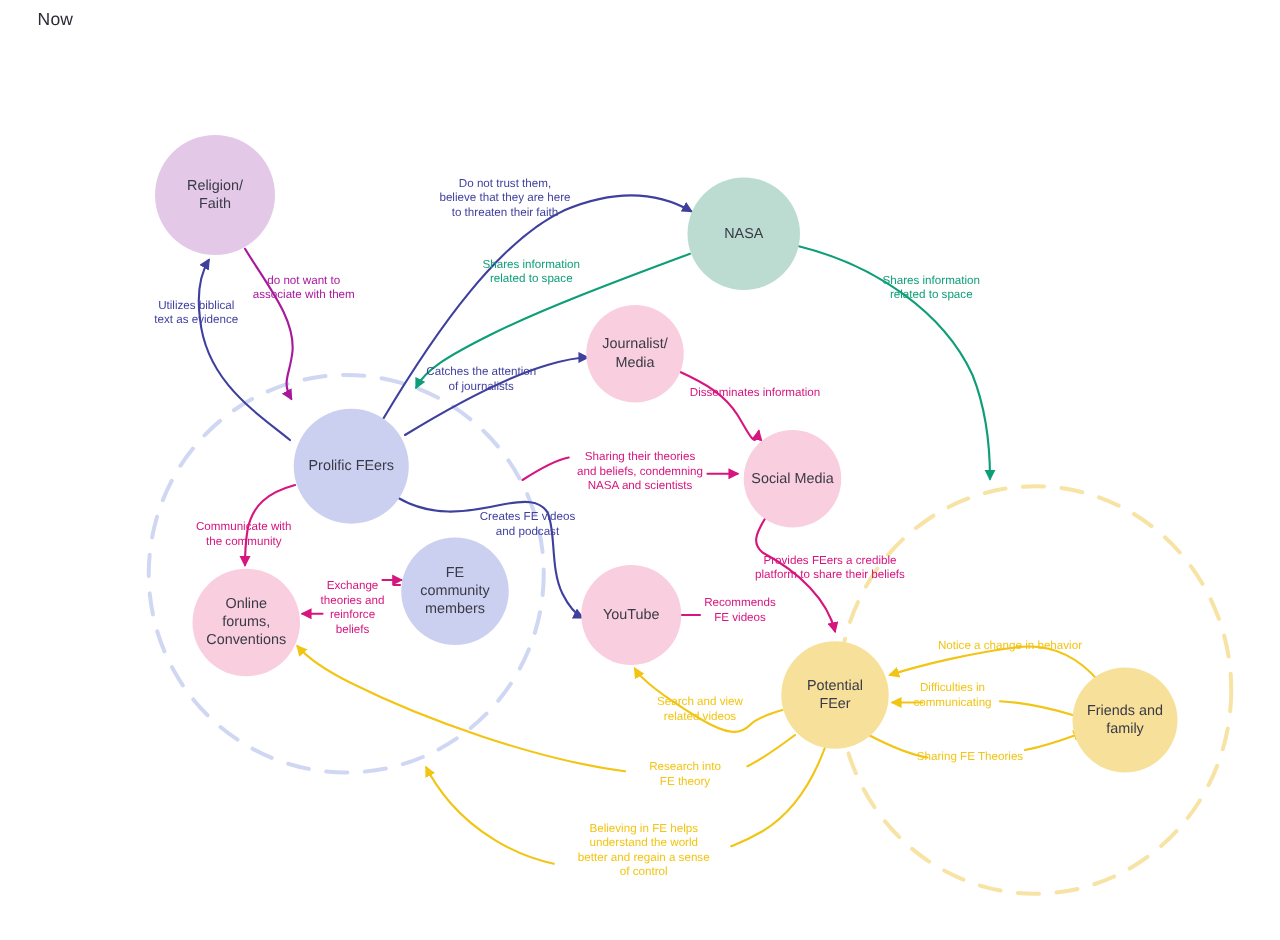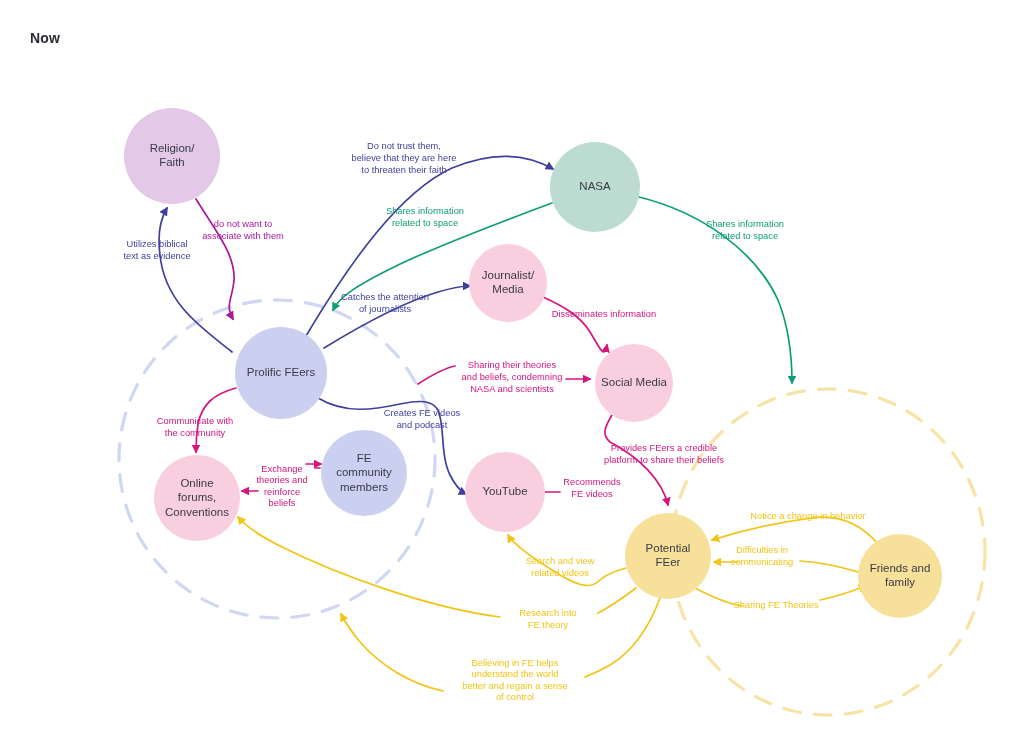--- a/index.html
+++ b/index.html
@@ -17,23 +17,23 @@
   }
   #canvas {
     position: relative;
     width: 1024px;
     height: 752px;
     background: #ffffff;
   }
   #page-title {
     position: absolute;
     left: 30px;
-    top: 30px;
+    top: 7px;
     font-size: 14px;
-    font-weight: bold;
+    font-weight: normal;
     color: #2b2b35;
     letter-spacing: 0.2px;
   }
   svg#diagram {
     position: absolute;
     left: 0;
     top: 0;
     width: 1024px;
     height: 752px;
   }

